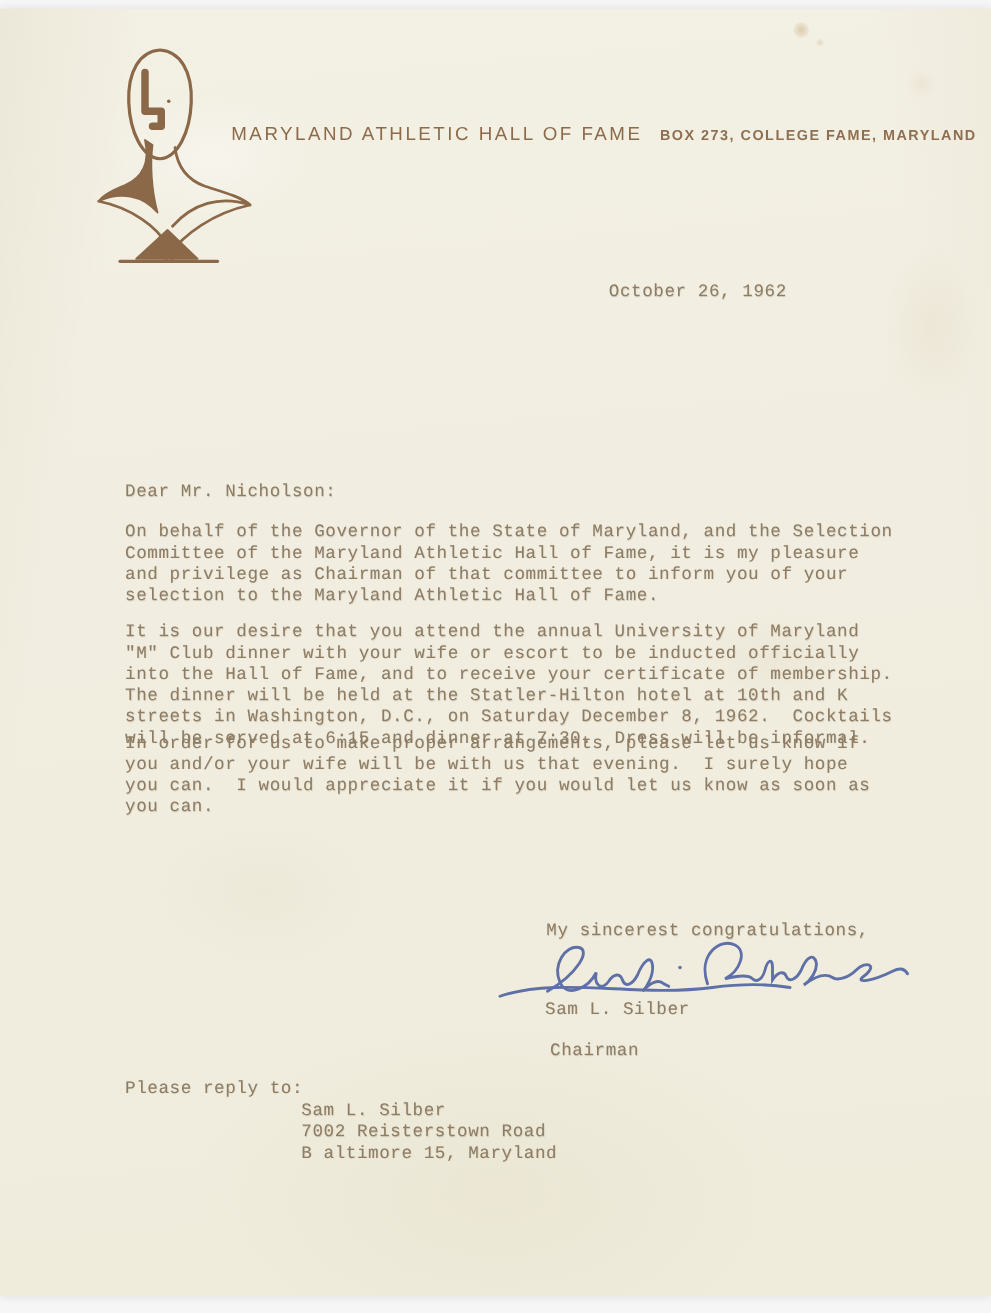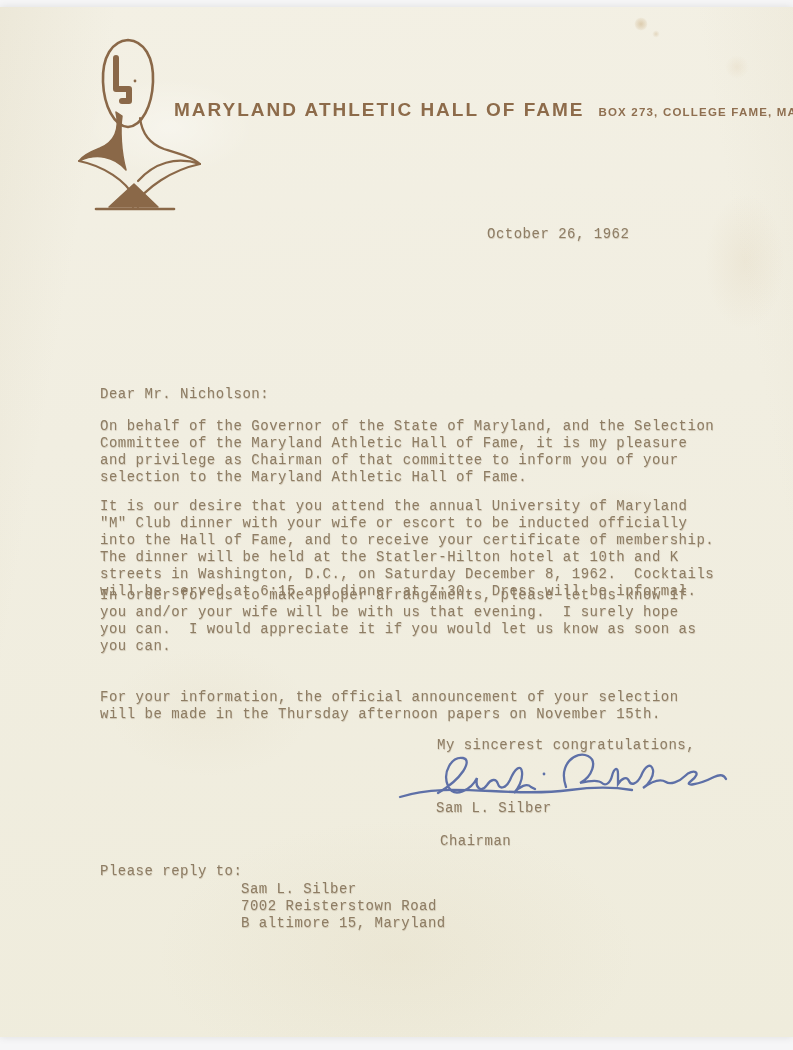--- a/index.html
+++ b/index.html
@@ -27,21 +27,21 @@
       radial-gradient(ellipse 140px 90px at 210px 705px, rgba(200,180,140,.07), transparent 72%),
       radial-gradient(ellipse 320px 180px at 50% 92%, rgba(203,188,148,.12), transparent 75%),
       linear-gradient(100deg, rgba(205,195,165,.18), rgba(255,255,255,0) 12%),
       linear-gradient(260deg, rgba(205,195,165,.10), rgba(255,255,255,0) 10%);
   }
   .letterhead-text{
     position:absolute;left:174px;top:92px;
     display:flex;align-items:baseline;gap:14px;white-space:nowrap;
   }
   .org-name{
-    font-size:19px;font-weight:700;letter-spacing:2px;color:#8d6b4a;
+    font-size:15px;font-weight:400;letter-spacing:2px;color:#8d6b4a;margin-left:11px;
   }
   .org-address{
     font-size:11.5px;font-weight:700;letter-spacing:1.2px;color:#8f6f50;
   }
   .logo{position:absolute;left:76px;top:27px;}
   .typed{
     position:absolute;
     font-family:"Liberation Mono", monospace;
     font-size:14px;letter-spacing:.5px;line-height:17px;
     color:#8e7d64;white-space:pre;
@@ -95,22 +95,20 @@
 into the Hall of Fame, and to receive your certificate of membership.
 The dinner will be held at the Statler-Hilton hotel at 10th and K
 streets in Washington, D.C., on Saturday December 8, 1962.  Cocktails
 will be served at 6:15 and dinner at 7:30.  Dress will be informal.</div>
 
   <div class="typed" style="left:100px;top:580px;">In order for us to make proper arrangements, please let us know if
 you and/or your wife will be with us that evening.  I surely hope
 you can.  I would appreciate it if you would let us know as soon as
 you can.</div>
 
-  <div class="typed" style="left:100px;top:682px;">For your information, the official announcement of your selection
-will be made in the Thursday afternoon papers on November 15th.</div>
 
   <div class="typed" style="left:437px;top:730px;">My sincerest congratulations,</div>
 
   <svg class="sig" width="330" height="62" viewBox="0 0 330 62">
     <g fill="none" stroke="#4a5fa0" stroke-width="2.3" stroke-linecap="round" opacity="0.88">
       <path d="M2,49 C50,33 110,50 172,42 C202,38 222,40 234,42"></path>
       <path d="M40,45 C64,31 75,12 65,10 C54,8 44,24 50,38 C56,51 73,42 79,30 C77,40 83,45 89,37 C93,31 98,30 100,36 C102,42 108,40 112,32 C117,20 123,16 124,24 C125,32 120,41 116,45 C122,38 129,35 133,39 L137,41"></path>
       <path d="M168,39 C160,16 178,2 190,8 C200,13 194,29 182,35 C190,33 200,31 204,35 C207,38 212,36 214,28 C216,20 220,18 220,26 L220,36 C224,30 229,28 231,33 C233,38 239,36 243,28 C247,18 253,14 255,22 C256,28 251,36 245,40 C253,34 262,30 268,34 C272,37 281,34 287,28 C295,20 305,24 293,33 C285,39 300,37 316,29 C322,26 326,27 328,31"></path>
       <circle cx="146" cy="26" r="1.4" fill="#4a5fa0" stroke="none"></circle>
     </g>

